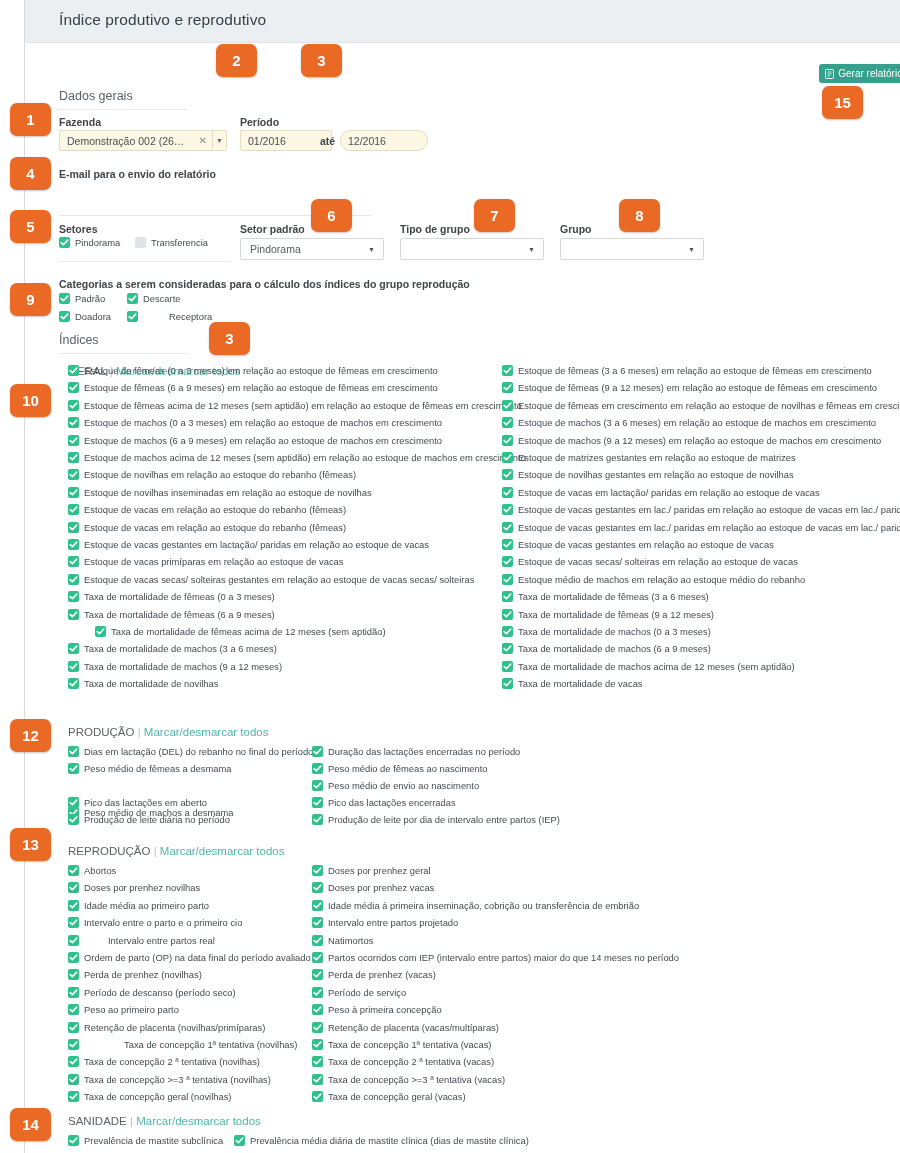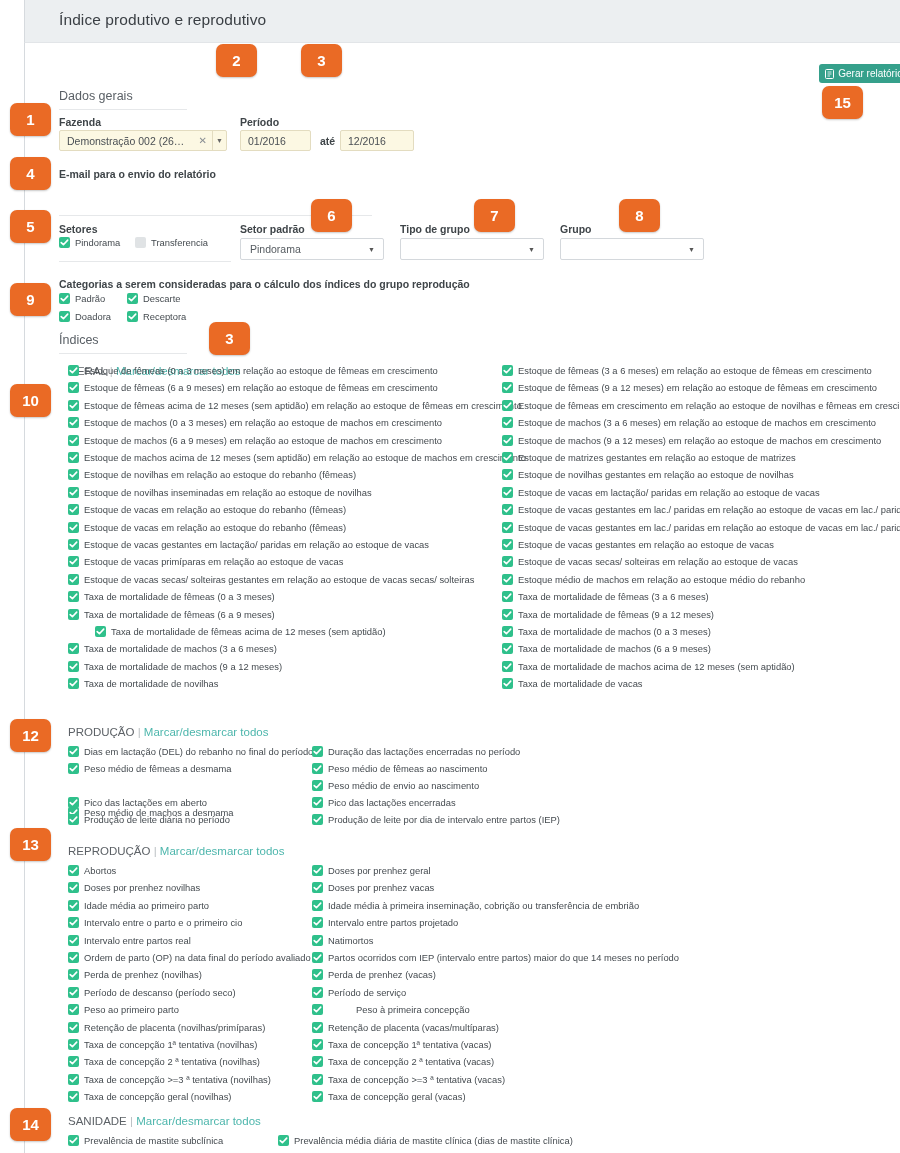--- a/index.html
+++ b/index.html
@@ -209,23 +209,23 @@
       <div class="sec-rule" style="left:0; top:66px; width:128px;"></div>
 
       <div class="fld-label" style="left:0; top:73px;">Fazenda</div>
       <div class="sel2" style="left:0; top:87px; width:168px; height:21px;">
         <span class="val">Demonstração 002 (26…</span>
         <span class="x">✕</span>
         <span class="arrowbox">▼</span>
       </div>
 
       <div class="fld-label" style="left:181px; top:73px;">Período</div>
-      <div class="txtinput" style="left:181px; top:87px; width:71px; height:21px;">01/2016</div>
+      <div class="txtinput" style="left:181px; top:87px; width:92px; height:21px;">01/2016</div>
       <div class="ate" style="left:261px; top:92px;">até</div>
-      <div class="txtinput" style="left:281px; top:87px; width:74px; height:21px;">12/2016</div>
+      <div class="txtinput" style="left:281px; top:87px; width:88px; height:21px;border-radius:10px;">12/2016</div>
 
       <div class="fld-label" style="left:0; top:125px;">E-mail para o envio do relatório</div>
 
       <div class="sec-rule" style="left:0; top:172px; width:313px;"></div>
 
       <div class="fld-label" style="left:0; top:180px;">Setores</div>
       <div class="cb" style="left:0; top:194px;">
         <span class="box">
           <svg width="9" height="9" viewBox="0 0 9 9">
               <path d="M1.2 4.6 L3.4 6.7 L7.7 2.1" fill="none" stroke="#fff" stroke-width="1.6" stroke-linecap="round" stroke-linejoin="round"></path>
@@ -276,21 +276,21 @@
             <span class="lbl">Descarte</span>
           </div>
           <div class="cb" style="left: 0px; top: 268px; justify-content: flex-end;">
             <span class="box">
               <svg width="9" height="9" viewBox="0 0 9 9">
                 <path d="M1.2 4.6 L3.4 6.7 L7.7 2.1" fill="none" stroke="#fff" stroke-width="1.6" stroke-linecap="round" stroke-linejoin="round"></path>
               </svg>
             </span>
             <span class="lbl">Doadora</span>
           </div>
-          <div class="cb" style="left: 68px; top: 268px;">
+          <div class="cb" style="left: 68px; top: 268px; gap: 26px;">
             <span class="box">
               <svg width="9" height="9" viewBox="0 0 9 9">
                 <path d="M1.2 4.6 L3.4 6.7 L7.7 2.1" fill="none" stroke="#fff" stroke-width="1.6" stroke-linecap="round" stroke-linejoin="round"></path>
               </svg>
             </span>
             <span class="lbl">Receptora</span>
           </div>
         </div>
 
       <div class="sec-head" style="left:0; top:290px;">Índices</div>
@@ -709,21 +709,21 @@
             <span class="lbl">Idade média ao primeiro parto</span>
           </div>
           <div class="cb" style="left: 9px; top: 874.2px;">
             <span class="box">
               <svg width="9" height="9" viewBox="0 0 9 9">
                 <path d="M1.2 4.6 L3.4 6.7 L7.7 2.1" fill="none" stroke="#fff" stroke-width="1.6" stroke-linecap="round" stroke-linejoin="round"></path>
               </svg>
             </span>
             <span class="lbl">Intervalo entre o parto e o primeiro cio</span>
           </div>
-          <div class="cb" style="left: 9px; top: 891.6px;">
+          <div class="cb" style="left: 9px; top: 891.6px; gap: 24px;">
             <span class="box">
               <svg width="9" height="9" viewBox="0 0 9 9">
                 <path d="M1.2 4.6 L3.4 6.7 L7.7 2.1" fill="none" stroke="#fff" stroke-width="1.6" stroke-linecap="round" stroke-linejoin="round"></path>
               </svg>
             </span>
             <span class="lbl">Intervalo entre partos real</span>
           </div>
           <div class="cb" style="left: 9px; top: 909px;">
             <span class="box">
               <svg width="9" height="9" viewBox="0 0 9 9">
@@ -757,21 +757,21 @@
             <span class="lbl">Peso ao primeiro parto</span>
           </div>
           <div class="cb" style="left: 9px; top: 978.6px;">
             <span class="box">
               <svg width="9" height="9" viewBox="0 0 9 9">
                 <path d="M1.2 4.6 L3.4 6.7 L7.7 2.1" fill="none" stroke="#fff" stroke-width="1.6" stroke-linecap="round" stroke-linejoin="round"></path>
               </svg>
             </span>
             <span class="lbl">Retenção de placenta (novilhas/primíparas)</span>
           </div>
-          <div class="cb" style="left: 9px; top: 996px;">
+          <div class="cb" style="left: 9px; top: 996px; gap: 40px;">
             <span class="box">
               <svg width="9" height="9" viewBox="0 0 9 9">
                 <path d="M1.2 4.6 L3.4 6.7 L7.7 2.1" fill="none" stroke="#fff" stroke-width="1.6" stroke-linecap="round" stroke-linejoin="round"></path>
               </svg>
             </span>
             <span class="lbl">Taxa de concepção 1ª tentativa (novilhas)</span>
           </div>
           <div class="cb" style="left: 9px; top: 1013.4px;">
             <span class="box">
               <svg width="9" height="9" viewBox="0 0 9 9">
@@ -853,21 +853,21 @@
             <span class="lbl">Perda de prenhez (vacas)</span>
           </div>
           <div class="cb" style="left: 253px; top: 943.8px;">
             <span class="box">
               <svg width="9" height="9" viewBox="0 0 9 9">
                 <path d="M1.2 4.6 L3.4 6.7 L7.7 2.1" fill="none" stroke="#fff" stroke-width="1.6" stroke-linecap="round" stroke-linejoin="round"></path>
               </svg>
             </span>
             <span class="lbl">Período de serviço</span>
           </div>
-          <div class="cb" style="left: 253px; top: 961.2px; gap: 28px;">
+          <div class="cb" style="left: 253px; top: 961.2px;">
             <span class="box">
               <svg width="9" height="9" viewBox="0 0 9 9">
                 <path d="M1.2 4.6 L3.4 6.7 L7.7 2.1" fill="none" stroke="#fff" stroke-width="1.6" stroke-linecap="round" stroke-linejoin="round"></path>
               </svg>
             </span>
             <span class="lbl">Peso à primeira concepção</span>
           </div>
           <div class="cb" style="left: 253px; top: 978.6px;">
             <span class="box">
               <svg width="9" height="9" viewBox="0 0 9 9">
@@ -910,21 +910,21 @@
           </div>
           <div class="grp-title" style="left: 9px; top: 1072px;"><span>SANIDADE</span><span class="bar"> | </span><span class="lnk">Marcar/desmarcar todos</span></div>
           <div class="cb" style="left: 9px; top: 1092px;">
             <span class="box">
               <svg width="9" height="9" viewBox="0 0 9 9">
                 <path d="M1.2 4.6 L3.4 6.7 L7.7 2.1" fill="none" stroke="#fff" stroke-width="1.6" stroke-linecap="round" stroke-linejoin="round"></path>
               </svg>
             </span>
             <span class="lbl">Prevalência de mastite subclínica</span>
           </div>
-          <div class="cb" style="left: 175px; top: 1092px; margin-left: 44px;">
+          <div class="cb" style="left: 175px; top: 1092px;">
             <span class="box">
               <svg width="9" height="9" viewBox="0 0 9 9">
                 <path d="M1.2 4.6 L3.4 6.7 L7.7 2.1" fill="none" stroke="#fff" stroke-width="1.6" stroke-linecap="round" stroke-linejoin="round"></path>
               </svg>
             </span>
             <span class="lbl">Prevalência média diária de mastite clínica (dias de mastite clínica)</span>
           </div>
         </div>
 
     </div>

